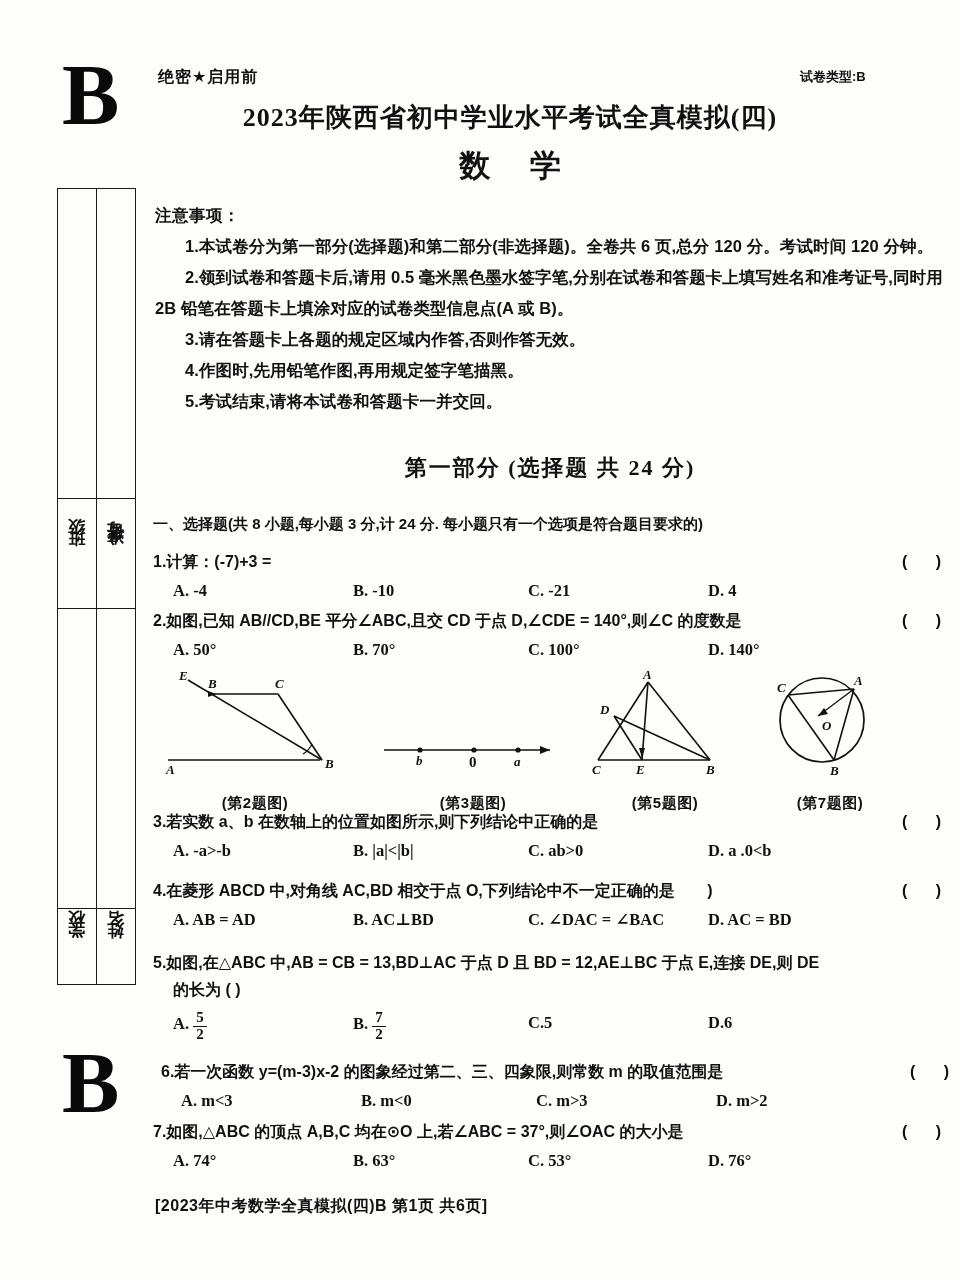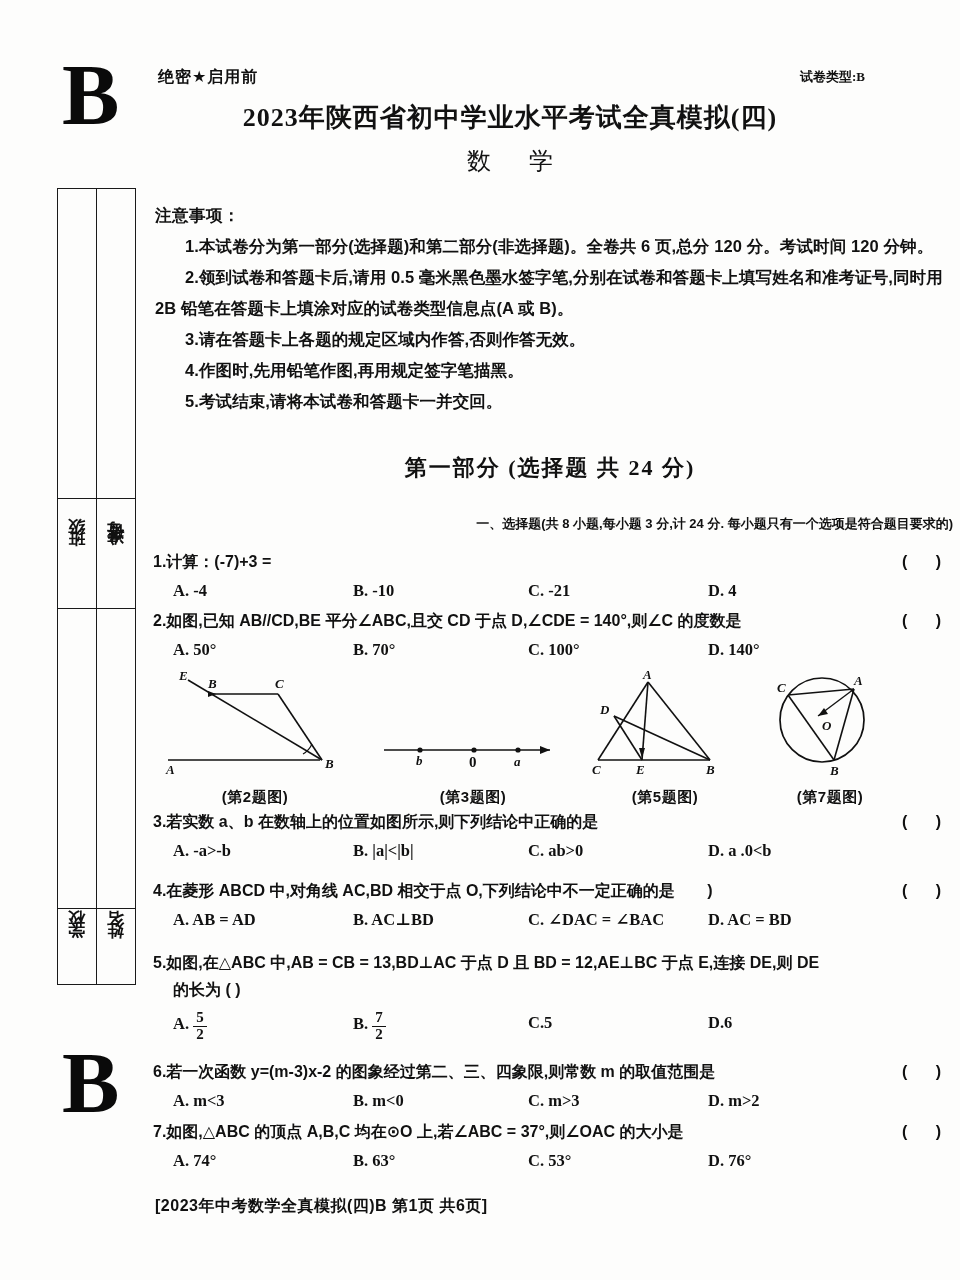--- a/index.html
+++ b/index.html
@@ -84,21 +84,21 @@
     top: 67px;
     font-family: "Liberation Sans", "DejaVu Sans", sans-serif;
     font-weight: 700;
     font-size: 16px;
     letter-spacing: 1px;
   }
   .paper-type {
     position: absolute;
     left: 800px;
     top: 68px;
-    font-family: Liberation Serif, serif;
+    font-family: Liberation Sans, sans-serif;
     font-weight: 700;
     font-size: 13px;
     letter-spacing: 0px;
   }
   .main-title {
     position: absolute;
     left: 160px;
     top: 100px;
     width: 700px;
     text-align: center;
@@ -107,22 +107,22 @@
     font-size: 26px;
     letter-spacing: 1px;
   }
   .subject-title {
     position: absolute;
     left: 160px;
     top: 145px;
     width: 700px;
     text-align: center;
     font-family: "Liberation Serif", "DejaVu Serif", serif;
-    font-weight: 400;
-    font-size: 24px;
+    font-weight: 700;
+    font-size: 31px;
     letter-spacing: 16px;
     text-indent: 16px;
   }
 
   
   .notice {
     position: absolute;
     left: 155px;
     top: 200px;
     width: 790px;
@@ -151,23 +151,22 @@
   }
 
   
   .section-intro {
     position: absolute;
     left: 153px;
     top: 515px;
     width: 800px;
     font-family: "Liberation Sans", "DejaVu Sans", sans-serif;
     font-weight: 700;
-    font-size: 13px;
+    font-size: 15px;
     letter-spacing: 0;
-    text-align: right;
   }
 
   
   .q {
     position: absolute;
     left: 153px;
     width: 800px;
     font-family: "Liberation Sans", "DejaVu Sans", sans-serif;
     font-weight: 700;
     font-size: 16px;
@@ -227,21 +226,21 @@
   }
   .fig {
     position: absolute;
     text-align: center;
   }
   .fig-cap {
     font-family: "Liberation Sans", "DejaVu Sans", sans-serif;
     font-weight: 700;
     font-size: 15px;
     letter-spacing: 0.5px;
-    margin-top: 8px;
+    margin-top: 14px;
   }
   .fig svg { display: block; margin: 0 auto; }
   .flab {
     font-family: "Liberation Serif", "DejaVu Serif", serif;
     font-style: italic;
     font-weight: 700;
     font-size: 13px;
     fill: #111;
   }
 
@@ -448,21 +447,21 @@
         <span class="frac-box">
           <span class="num">7</span>
           <span class="den">2</span>
         </span>
       </span>
       <span class="opt w3">C.5</span>
       <span class="opt">D.6</span>
     </div>
   </div>
 
-  <div class="q" style="top:1058px;">
+  <div class="q" style="top:1058px;margin-left:8px;">
     <div class="q-stem">
       <span>6.若一次函数 y=(m-3)x-2 的图象经过第二、三、四象限,则常数 m 的取值范围是</span>
       <span class="paren">( )</span>
     </div>
     <div class="opts">
       <span class="opt w1">A. m&lt;3</span>
       <span class="opt w2">B. m&lt;0</span>
       <span class="opt w3">C. m&gt;3</span>
       <span class="opt">D. m&gt;2</span>
     </div>

